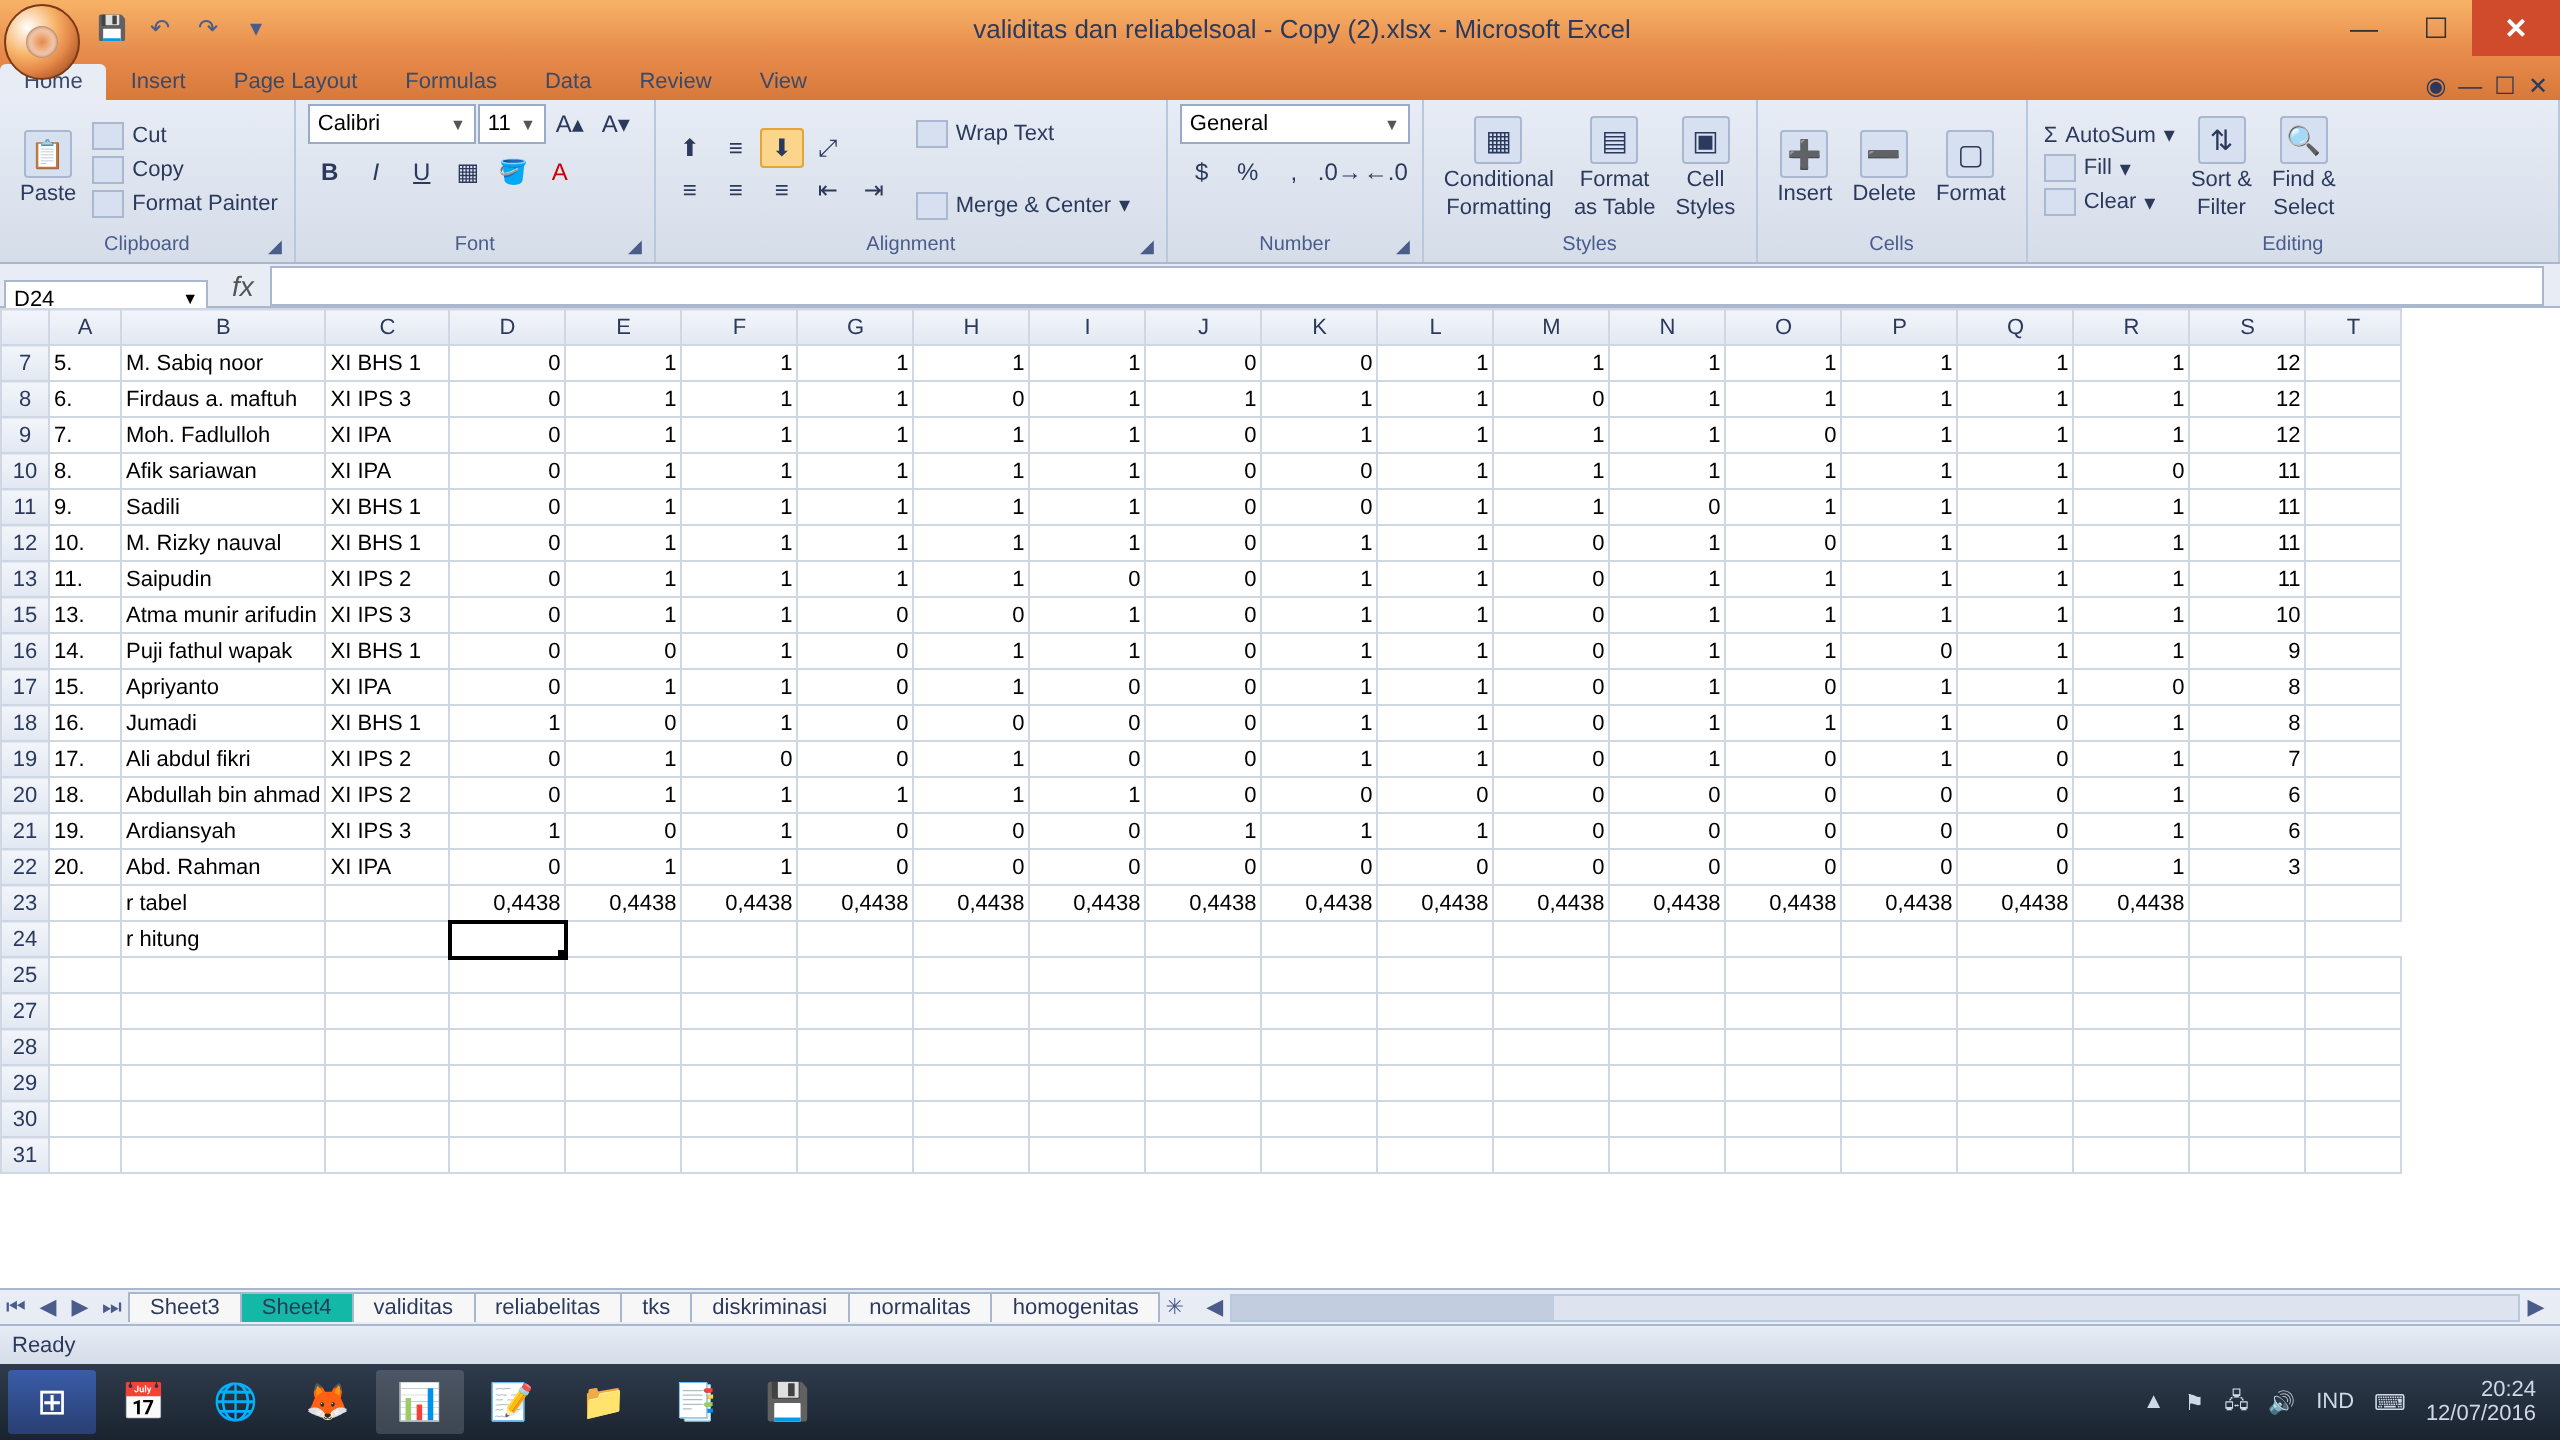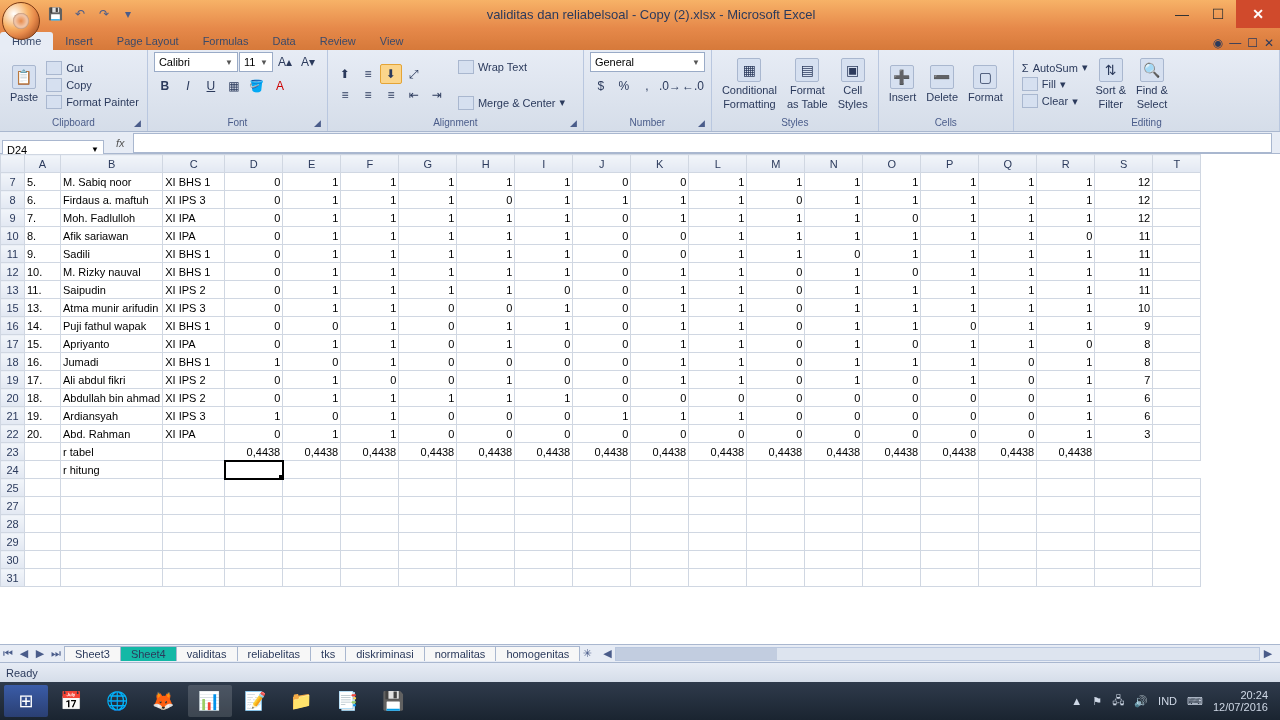--- a/index.html
+++ b/index.html
@@ -36,21 +36,21 @@
 .combo { height:20px; border:1px solid #9aabc7; background:#fff; font-size:11px; padding:0 4px; display:flex; align-items:center; justify-content:space-between; }
 .combo .arr { font-size:8px; color:#555; margin-left:4px; }
 .vrow { display:flex; gap:1px; }
 .vstack { display:flex; flex-direction:column; gap:1px; }
 .txt-item { display:flex; align-items:center; gap:4px; font-size:11px; color:#2b3a5c; padding:1px 2px; cursor:pointer; }
 .txt-item .mini-ico { width:16px; height:14px; background:#d6e0f0; border:1px solid #a9b7cf; display:inline-block; }
 
 
 .fbar { height:22px; border-bottom:1px solid #a9b7cf; display:flex; align-items:center; background:#e7ecf5; }
 .namebox { width:102px; height:20px; border:1px solid #a9b7cf; background:#fff; margin:14px 4px 0 2px; display:flex; align-items:center; justify-content:space-between; padding:0 4px; font-size:11px; }
-.fx { font-size:11px; font-style:italic; color:#555; padding:0 8px; }
+.fx { font-size:14px; font-style:italic; color:#555; padding:0 8px; }
 .formula-input { flex:1; height:20px; border:1px solid #a9b7cf; background:#fff; margin-right:8px; }
 
 
 .grid-wrap { position:relative; height:490px; overflow:hidden; background:#fff; }
 .grid { border-collapse:collapse; table-layout:fixed; }
 .grid th, .grid td { border:1px solid #d0d7e2; font-size:11px; height:18px; overflow:hidden; white-space:nowrap; }
 .grid th { background:linear-gradient(#f2f5fa,#e2e8f2); color:#2b3a5c; font-weight:normal; text-align:center; }
 .grid th.rowhdr { width:24px; background:linear-gradient(#f2f5fa,#e2e8f2); }
 .grid td { padding:0 2px; }
 .grid td.num { text-align:right; }

